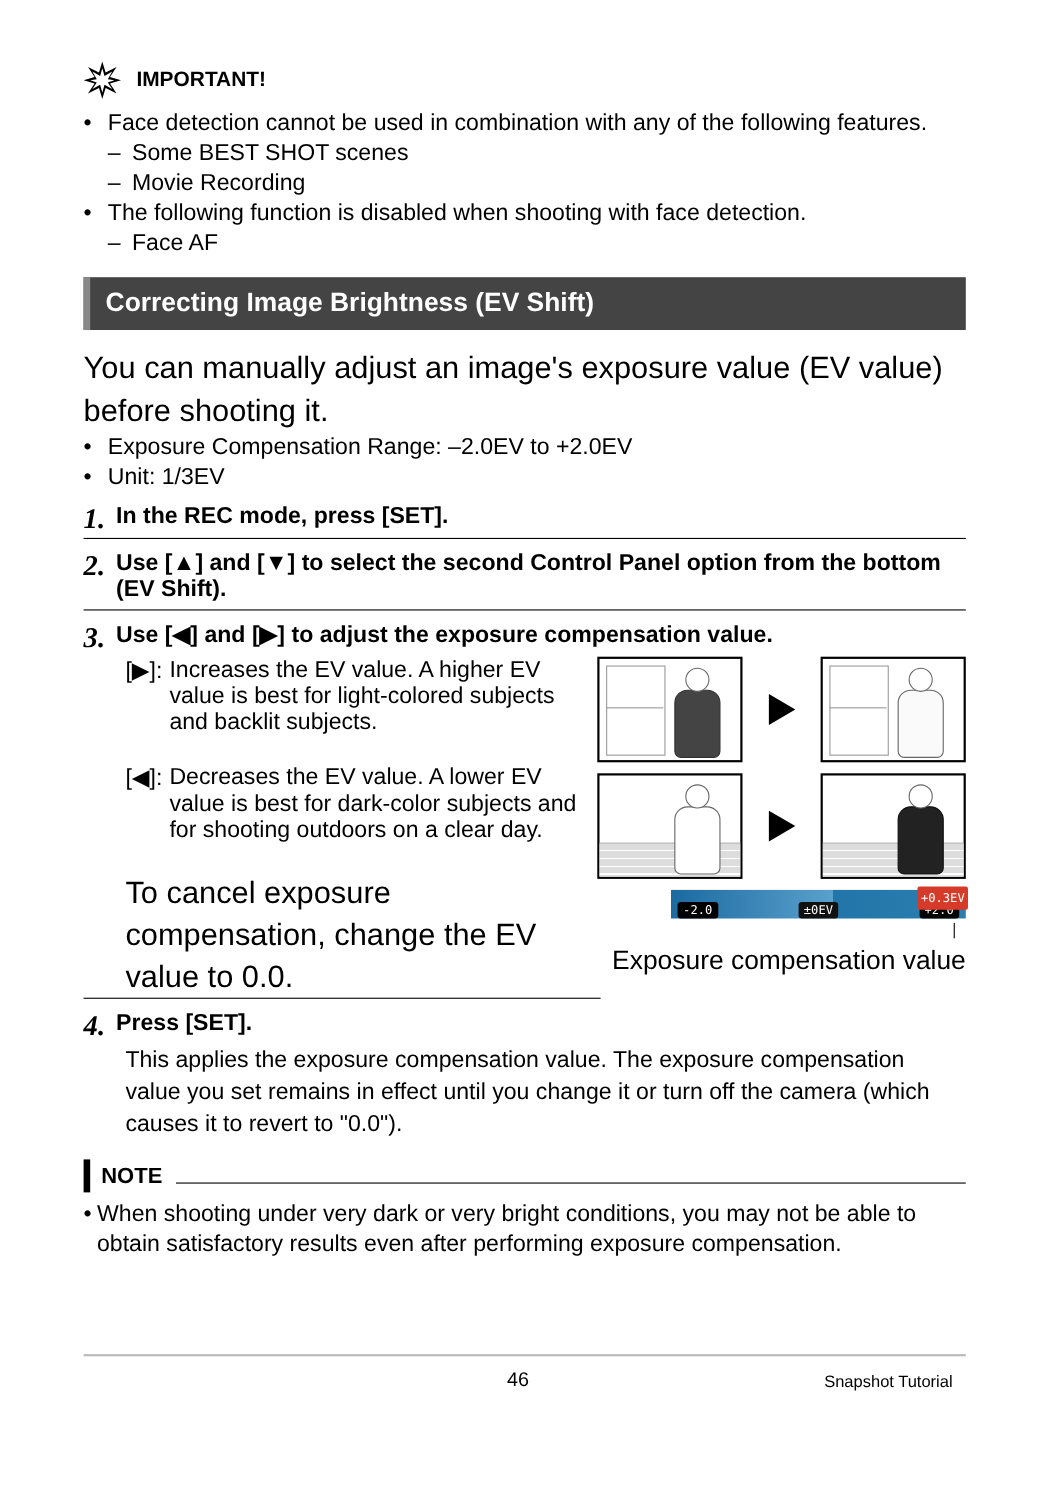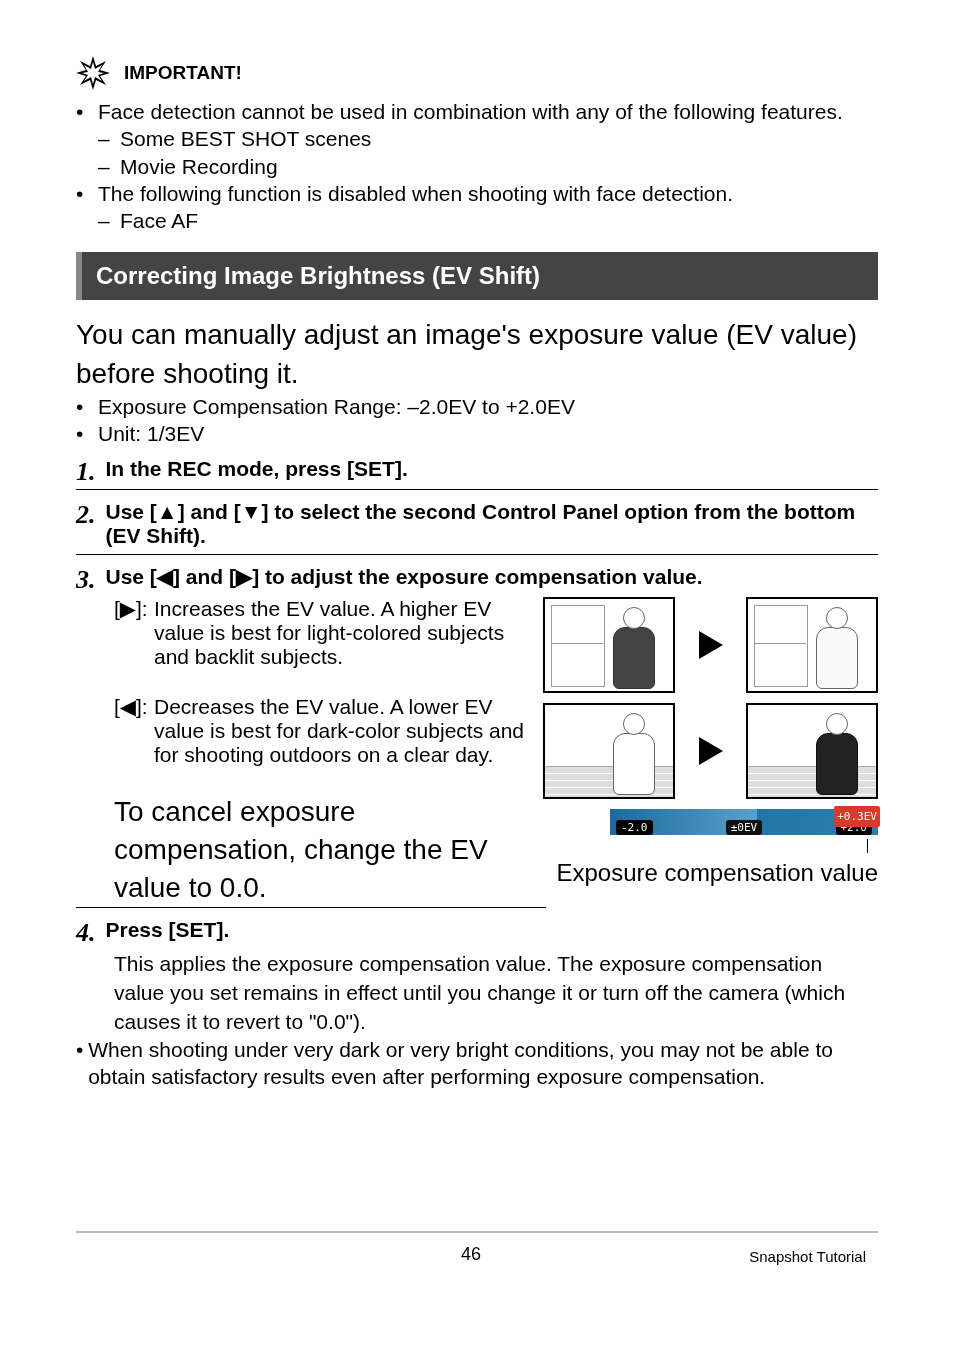--- a/index.html
+++ b/index.html
@@ -273,20 +273,25 @@
   </div>
 
   <hr class="hr" style="width:470px; margin-left:0">
 
   <div class="step">
     <span class="step-num">4.</span>
     <span class="step-title">Press [SET].</span>
   </div>
   <div class="sub-block body-text">This applies the exposure compensation value. The exposure compensation value you set remains in effect until you change it or turn off the camera (which causes it to revert to "0.0").</div>
 
+  <div class="note-row">
+    <div class="note-tick"></div>
+    <span class="note-label">NOTE</span>
+    <div class="note-line"></div>
+  </div>
   <div class="bullet-row">
     <span class="bullet">•</span>
     <span>When shooting under very dark or very bright conditions, you may not be able to obtain satisfactory results even after performing exposure compensation.</span>
   </div>
 
   <div class="footer-line"></div>
   <div class="footer">
     <span></span>
     <span class="page-num">46</span>
     <span>Snapshot Tutorial</span>

